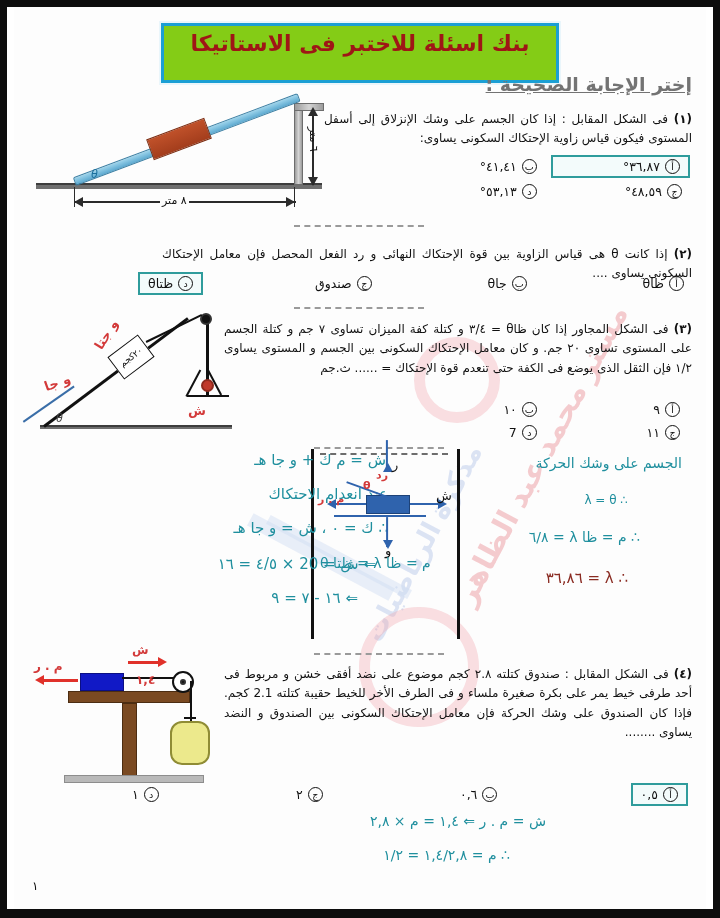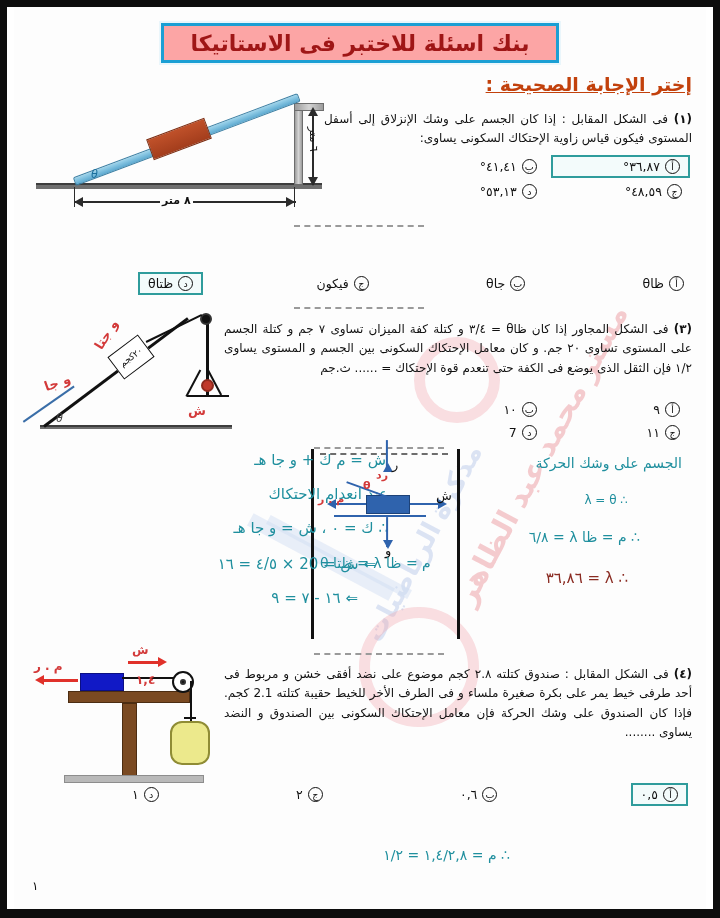--- a/index.html
+++ b/index.html
@@ -65,33 +65,33 @@
     pointer-events: none;
   }
 
   
   .title-wrap {
     position: absolute; top: 16px; left: 0; right: 0;
     display: flex; justify-content: center;
   }
   .title-box {
     border: 3px solid #1b9fd4;
-    background: #fca5a5;
-    padding: 6px 26px 4px 26px;
+    background: #84cc16;
+    padding: 6px 26px 24px 26px;
     box-shadow: 0 0 0 2px #eaf6fb;
   }
   .title-box .t {
     font-size: 22px; font-weight: bold; color: #9f1616;
     letter-spacing: 1px; line-height: 1.1;
     font-family: "DejaVu Sans", "Liberation Sans", sans-serif;
   }
 
   .section-head {
     position: absolute; top: 66px; right: 14px;
-    font-size: 19px; font-weight: bold; color: #c2410c;
+    font-size: 19px; font-weight: bold; color: #737373;
     font-family: "DejaVu Sans", sans-serif;
     text-decoration: underline;
   }
 
   
   .q-text {
     position: absolute;
     color: #111;
     font-size: 12px;
     line-height: 1.62;
@@ -308,43 +308,47 @@
 
     <div class="blockA" style="left:120px; top:33px; width:62px; height:22px; transform:rotate(-20.6deg);"></div>
 
     <div class="theta-mark" style="left:63px; top:72px;">θ</div>
 
     <div class="dimline" style="left:46px; top:106px; width:222px; height:1.6px;"></div>
     <div class="dimtick" style="left:46px; top:92px; width:1.4px; height:20px;"></div>
     <div class="dimtick" style="left:266px; top:92px; width:1.4px; height:20px;"></div>
     <div class="arrowhead" style="left:46px; top:102px; border-top:5px solid transparent; border-bottom:5px solid transparent; border-right:9px solid #2b2b2b;"></div>
     <div class="arrowhead" style="left:258px; top:102px; border-top:5px solid transparent; border-bottom:5px solid transparent; border-left:9px solid #2b2b2b;"></div>
-    <div class="dimlabel" style="left:132px; top:99px;font-weight:bold;">٨ متر</div>
+    <div class="dimlabel" style="left:132px; top:99px;">٨ متر</div>
 
     <div class="dimline" style="left:284px; top:14px; width:1.6px; height:76px;"></div>
     <div class="arrowhead" style="left:280px; top:12px; border-left:5px solid transparent; border-right:5px solid transparent; border-bottom:9px solid #2b2b2b;"></div>
     <div class="arrowhead" style="left:280px; top:82px; border-left:5px solid transparent; border-right:5px solid transparent; border-top:9px solid #2b2b2b;"></div>
     <div class="dimlabel" style="left:277px; top:32px; writing-mode:vertical-rl; background:transparent;">٦ متر</div>
   </div>
 
   <div class="sep" style="left:280px; top:218px;"></div>
 
+  <div class="q-text" style="top:238px; right:14px; width:530px;">
+    <span class="q-num">(٢)</span>
+    <span>إذا كانت  θ  هى قياس الزاوية بين قوة الإحتكاك النهائى و رد الفعل المحصل فإن معامل الإحتكاك السكونى يساوى ....</span>
+  </div>
 
   <div class="opts" style="top:265px; right:18px; width:550px; justify-content:space-between;">
     <div class="opt">
       <span class="lbl">أ</span>
       <span>ظاθ</span>
     </div>
     <div class="opt">
       <span class="lbl">ب</span>
       <span>جاθ</span>
     </div>
     <div class="opt">
       <span class="lbl">ج</span>
-      <span>فيكون</span>
+      <span>صندوق</span>
     </div>
     <div class="opt correct">
       <span class="lbl">د</span>
       <span>ظتاθ</span>
     </div>
   </div>
 
   <div class="sep" style="left:280px; top:300px;"></div>
 
   <div class="q-text" style="top:313px; right:14px; width:468px;">
@@ -477,18 +481,19 @@
     <div class="line-bk" style="left:152px; top:62px; width:12px; height:1.8px;"></div>
     <div class="line-bk" style="left:90px; top:22px; width:52px; height:1.8px;"></div>
 
     <div class="red-arrow left" style="left:12px; top:24px; width:34px;"></div>
     <div class="hand-red" style="left:2px; top:4px; font-size:12px;">م . ر</div>
     <div class="red-arrow right" style="left:96px; top:6px; width:30px;"></div>
     <div class="hand-red" style="left:100px; top:-12px; font-size:12px;">ش</div>
     <div class="hand-red" style="left:104px; top:18px; font-size:12px;">١,٤</div>
   </div>
 
+  <div class="hand-teal" style="right:160px; top:806px; font-size:14px;">ش = م . ر  ⇐  ١,٤ = م × ٢,٨</div>
   <div class="hand-teal" style="right:196px; top:840px; font-size:14px;margin-left:36px;">∴ م = ١,٤/٢,٨ = ١/٢</div>
 
   <div class="page-no" style="left:18px; top:872px;">١</div>
 
  </div>
 </div>
 
 </body></html>

